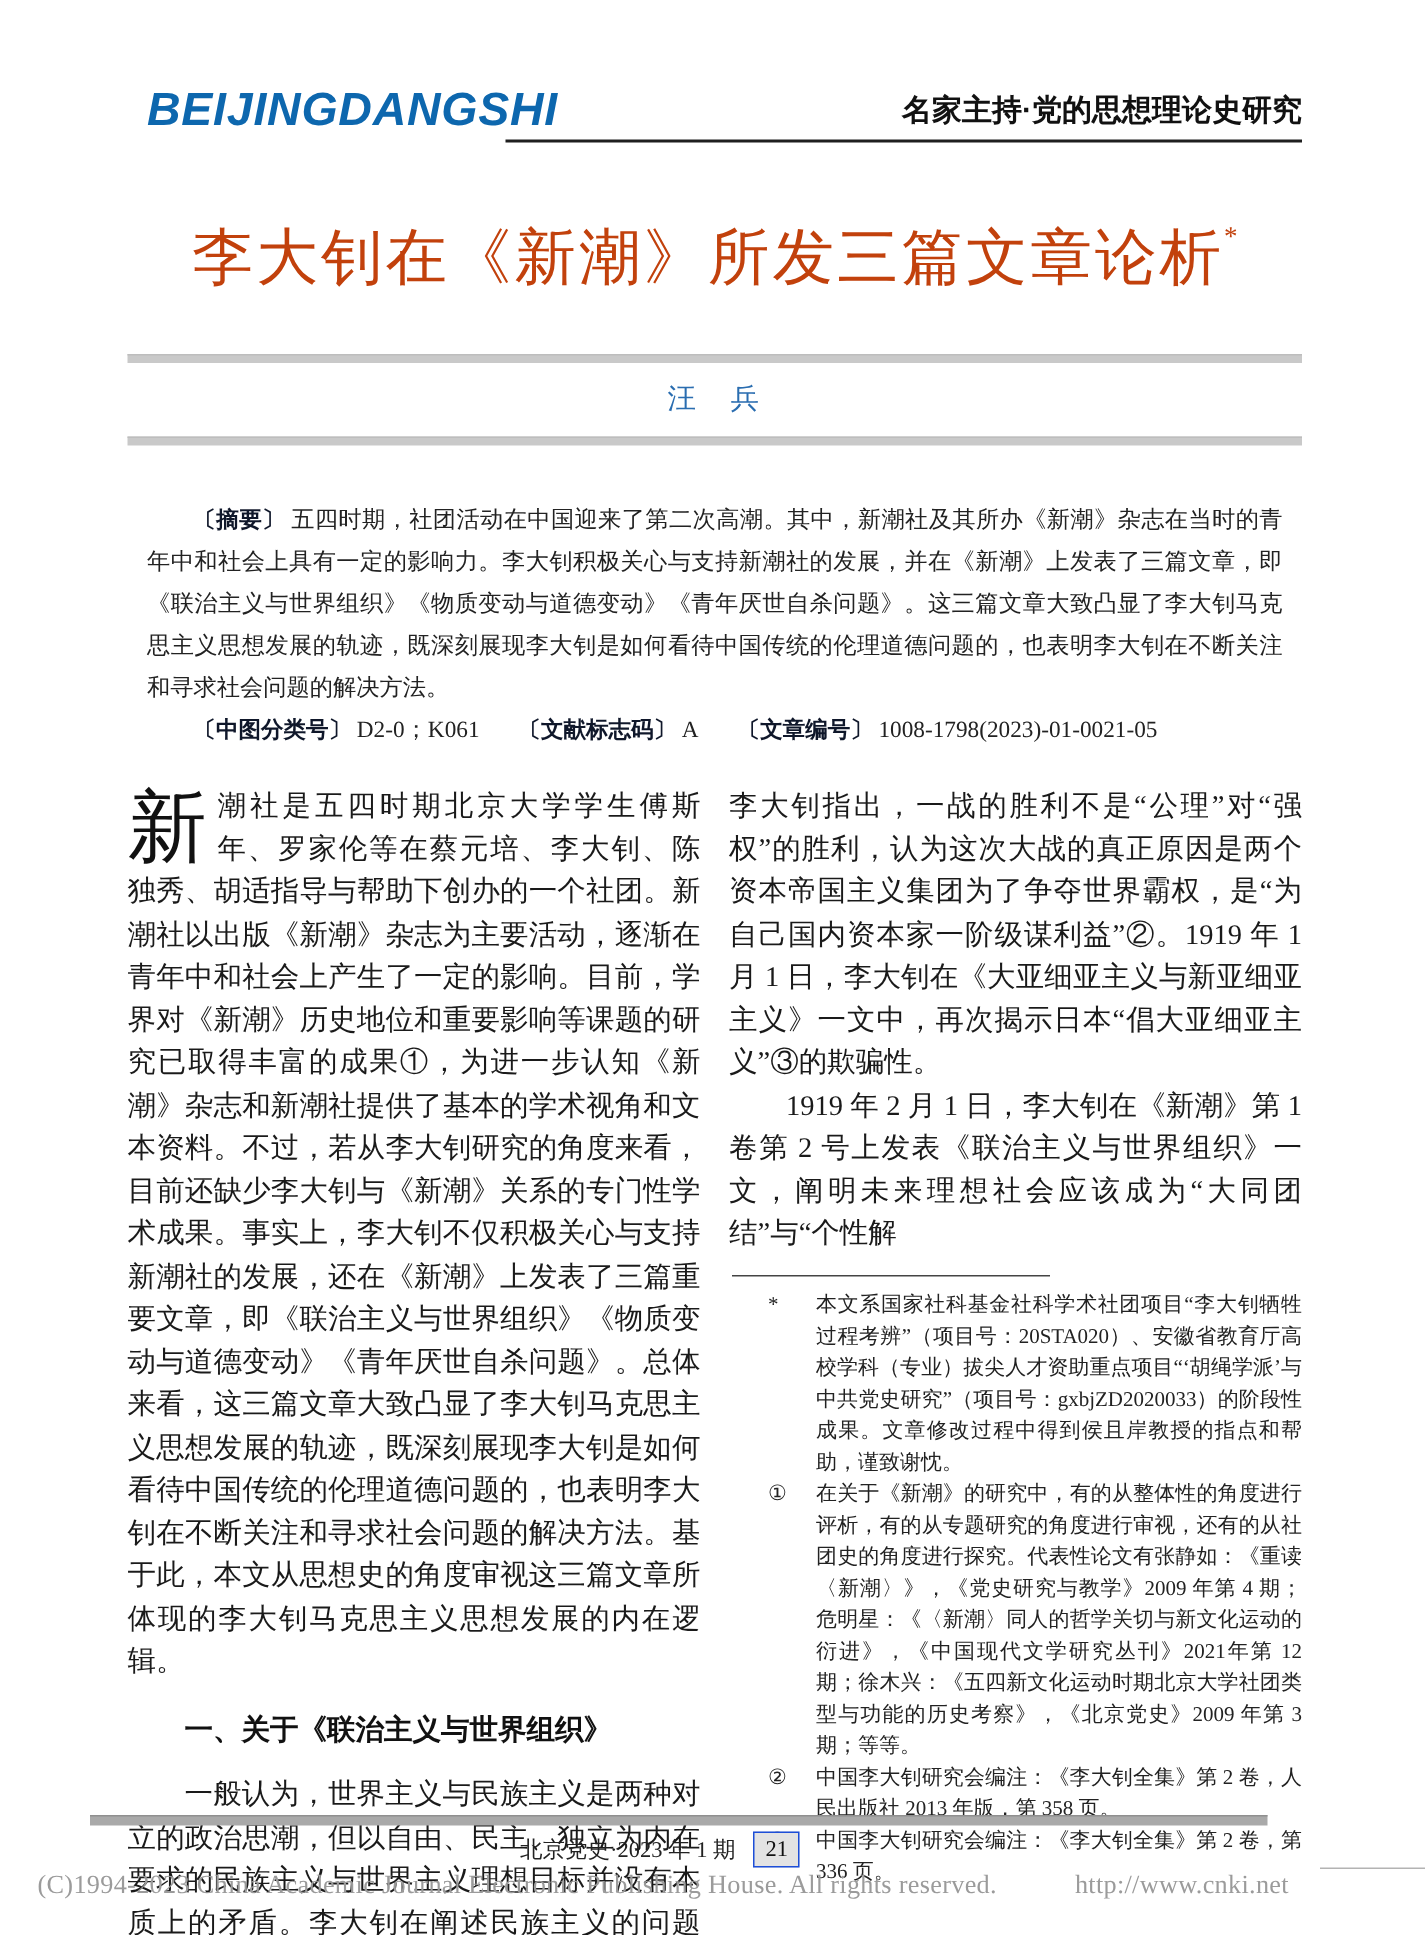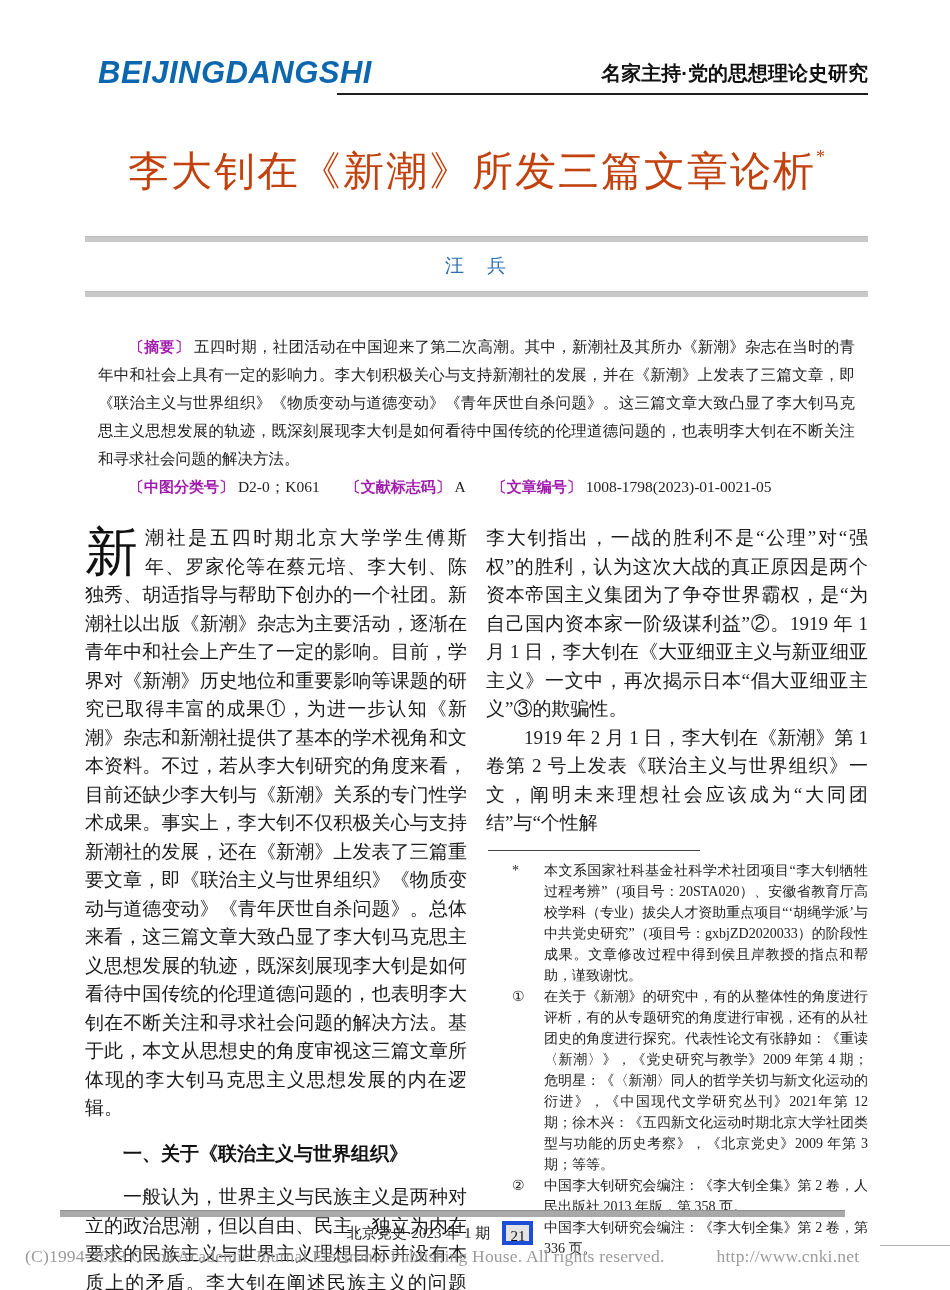--- a/index.html
+++ b/index.html
@@ -76,21 +76,21 @@
     font-size: 15.5px;
     line-height: 28px;
     text-align: justify;
     color: #222;
   }
   .meta p { text-indent: 2em; }
   .meta-label {
     font-family: "Liberation Sans", "DejaVu Sans", sans-serif;
     font-weight: bold;
     font-size: 15px;
-    color: #a21caf;
+    color: #0f172a;
   }
   .meta .clc-line { margin-top: 0; }
   .meta .pair { margin-right: 26px; }
   
   .columns {
     margin-top: 23px;
     display: flex;
     gap: 19px;
   }
   .col {
@@ -147,21 +147,21 @@
     display: flex;
     justify-content: center;
     align-items: center;
     gap: 12px;
     font-size: 15px;
     color: #222;
   }
   .page-number-box {
     width: 31px; height: 24px;
     background: #e3e3e3;
-    border: 4px solid #1d4ed8;
+    border: 1px solid #1d4ed8;
     text-align: center;
     line-height: 23px;
     font-size: 15px;
     color: #111;
   }
   .footer-tail {
     position: absolute;
     top: 1245px; left: 880px;
     width: 70px; height: 1px;
     background: #b3b3b3;

